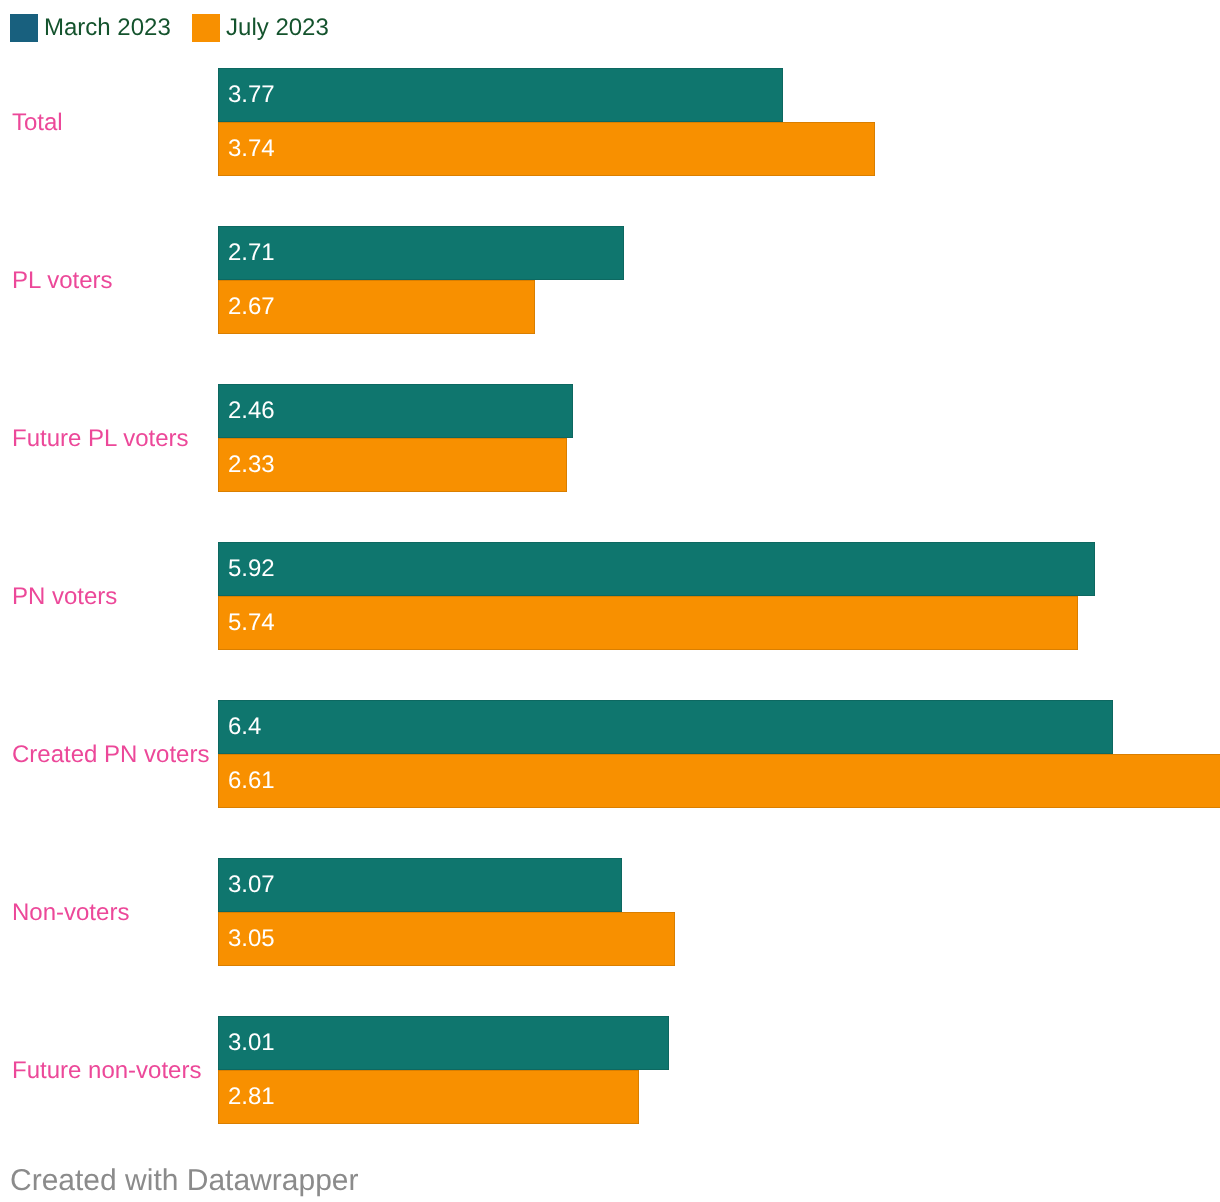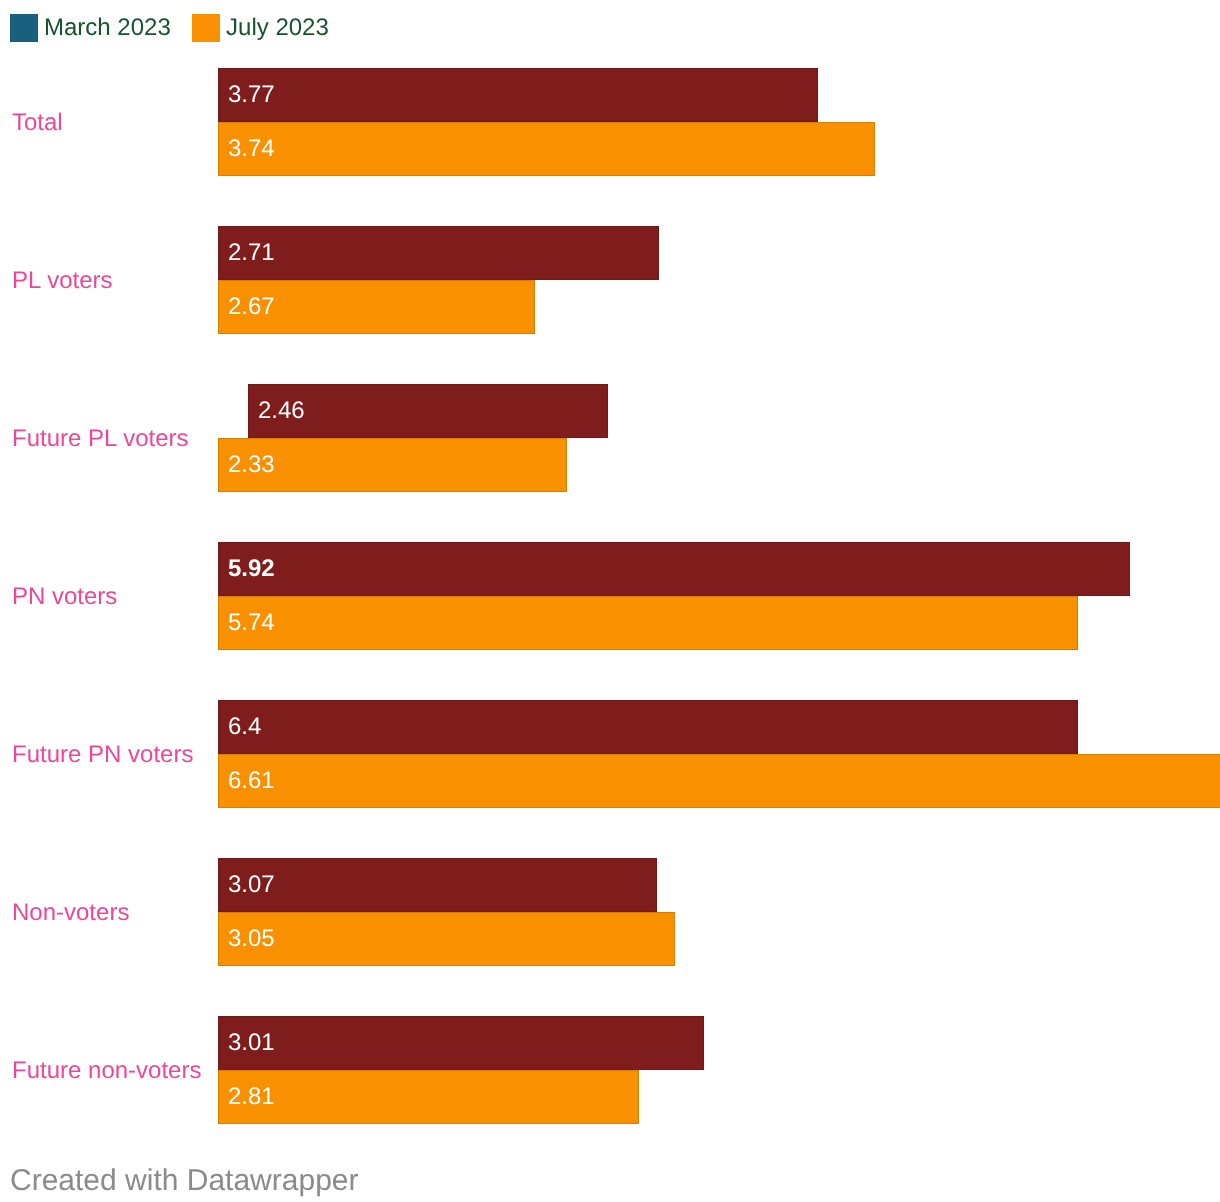--- a/index.html
+++ b/index.html
@@ -37,21 +37,21 @@
     position:absolute; left:12px; top:1px; height:108px;
     display:flex; align-items:center;
     font-size:24px; color:#ec4899; white-space:nowrap;
     transform:translateZ(0);
   }
   .bar {
     position:absolute; left:218px; height:54px;
     box-shadow: inset 0 0 0 0.8px rgba(0,0,0,0.16);
     transform:translateZ(0);
   }
-  .bar.s0 { top:0; background:#7f1d1d;padding-left:35px; }
+  .bar.s0 { top:0; background:#0f766e; }
   .bar.s1 { top:54px; background:#f89000; }
   .bar .value {
     position:absolute; left:10px; top:0; height:54px;
     display:flex; align-items:center;
     font-size:24px; color:#ffffff; white-space:nowrap;
     transform:translateZ(0);
   }
 
   
   .footer { position:absolute; left:10px; top:1164px; font-size:30px; color:#8b8b8b; white-space:nowrap;
@@ -89,41 +89,41 @@
       <div class="bar s0" style="width: 405.885px;">
         <span class="value">2.71</span>
       </div>
       <div class="bar s1" style="width: 317px;">
         <span class="value">2.67</span>
       </div>
     </div>
 
     <div class="bar-group">
       <div class="cat-label">Future PL voters</div>
-      <div class="bar s0" style="width: 325px; margin-left: 30px;">
+      <div class="bar s0" style="width: 355px;">
         <span class="value">2.46</span>
       </div>
       <div class="bar s1" style="width: 348.971px; text-align: center;">
         <span class="value">2.33</span>
       </div>
     </div>
 
     <div class="bar-group">
       <div class="cat-label">PN voters</div>
-      <div class="bar s0" style="width: 877px; font-weight: bold;">
+      <div class="bar s0" style="width: 877px;">
         <span class="value">5.92</span>
       </div>
       <div class="bar s1" style="width: 859.697px;">
         <span class="value">5.74</span>
       </div>
     </div>
 
     <div class="bar-group">
-      <div class="cat-label">Future PN voters</div>
-      <div class="bar s0" style="width: 825px;">
+      <div class="cat-label">Created PN voters</div>
+      <div class="bar s0" style="width: 895px;">
         <span class="value">6.4</span>
       </div>
       <div class="bar s1" style="width:1160px">
         <span class="value">6.61</span>
       </div>
     </div>
 
     <div class="bar-group">
       <div class="cat-label">Non-voters</div>
       <div class="bar s0" style="width: 404px;">

